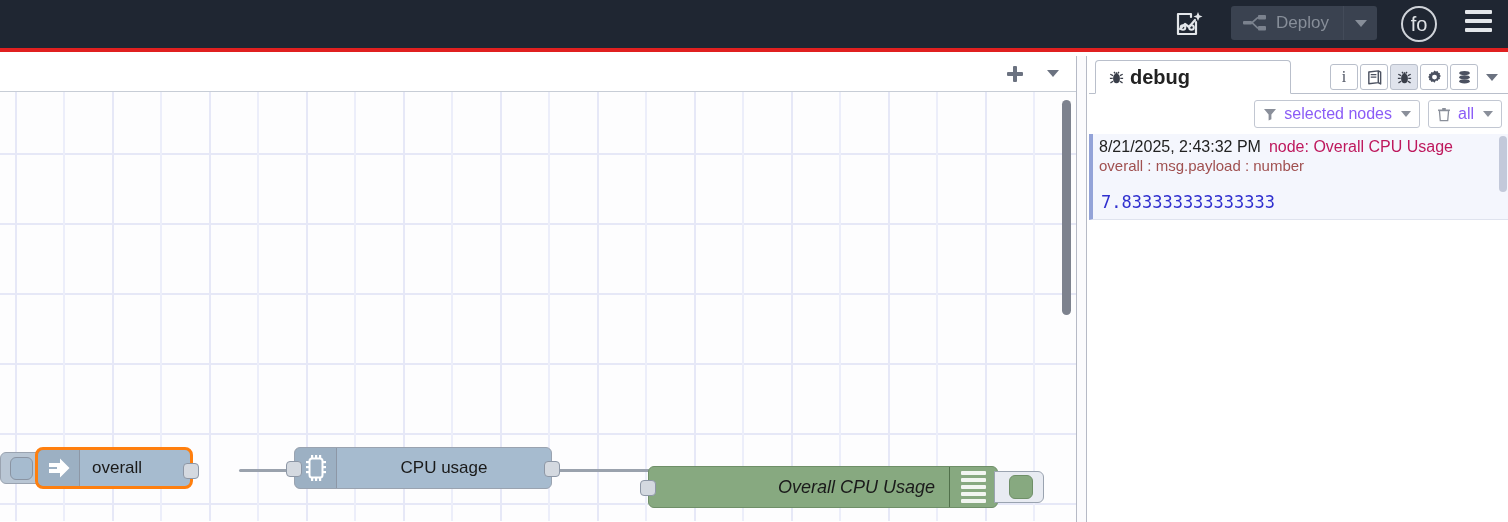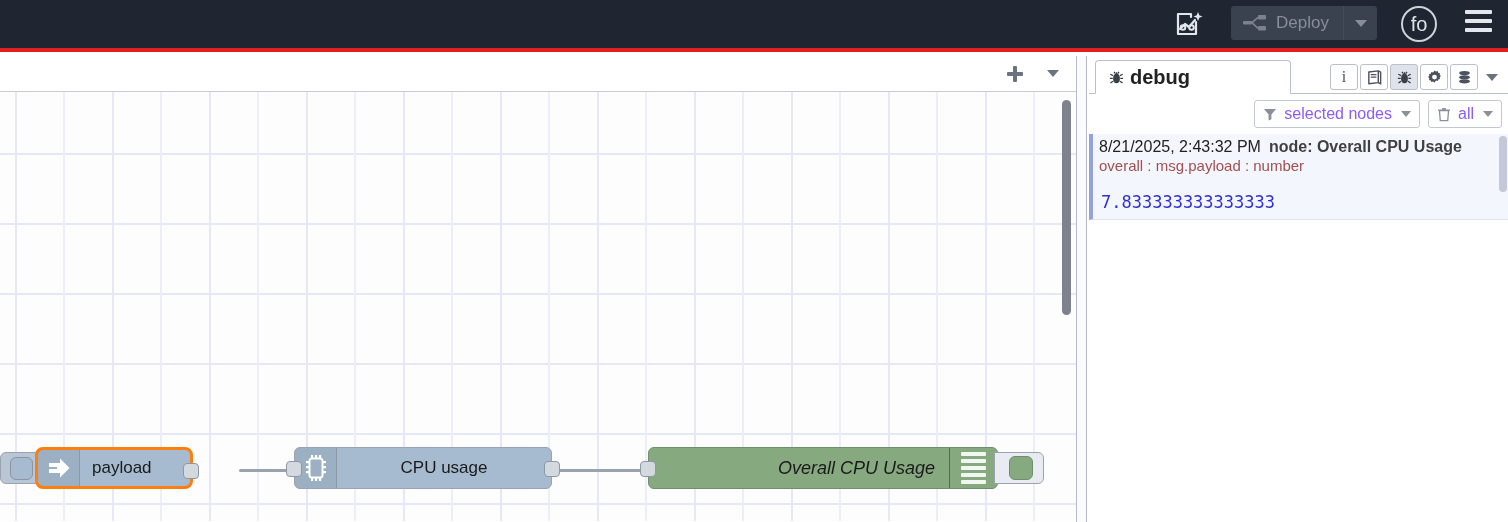--- a/index.html
+++ b/index.html
@@ -177,21 +177,21 @@
     background: #a6bbcf;
     border: 1px solid #8a94a3;
     border-radius: 6px;
   }
 
   
   #node-cpu { left: 294px; top: 355px; }
   #node-cpu .node-body { width: 258px; background: #a6bbcf; text-align: center; }
 
   
-  #node-debug { left: 648px; top: 355px; }
+  #node-debug { left: 648px; top: 374px; }
   #node-debug .node-body {
     width: 350px; background: #87a980;
     border-color: #6f8f68;
     justify-content: flex-end;
   }
   #debug-node-label {
     flex: 1; padding: 0 14px;
     font-size: 18px; font-style: italic;
     color: #1a1a1a; text-align: right;
     white-space: nowrap; overflow: hidden;
@@ -329,21 +329,21 @@
     overflow: hidden;
   }
   .debug-msg {
     position: relative;
     background: #f4f6fd;
     border-left: 4px solid #93a3d8;
     border-bottom: 1px solid #dfe3ee;
     padding: 4px 6px 7px 6px;
   }
   .dbg-line1 { font-size: 16px; color: #222; white-space: nowrap; }
-  .dbg-topic { color: #404040; font-weight: bold; margin-left: 8px; margin-top: 28px; }
+  .dbg-topic { color: #be185d; font-weight: normal; margin-left: 8px; margin-top: 28px; }
   .dbg-line2 { font-size: 15px; color: #a05050; margin-top: 1px; }
   .dbg-value {
     font-family: "DejaVu Sans Mono", monospace;
     font-size: 17px;
     color: #2f2fcf;
     margin-top: 18px; margin-left: 2px;
   }
   #debug-scrollbar {
     position: absolute; right: 1px; top: 2px;
     width: 8px; height: 56px;
@@ -421,21 +421,21 @@
       <div class="node" id="node-inject">
         <div id="inject-trigger-btn">
           <span class="knob"></span>
         </div>
         <div class="node-body sel">
           <div class="node-icon-cell">
             <svg width="26" height="24" viewBox="0 0 26 24">
               <path d="M3 7 h11 V2.5 L23.5 12 14 21.5 V17 H3 v-4 h8 v-2 H3 z" fill="#ffffff"></path>
             </svg>
           </div>
-          <div class="node-label">payload</div>
+          <div class="node-label">overall</div>
           <span class="port out"></span>
         </div>
       </div>
 
       <div class="node" id="node-cpu">
         <div class="node-body">
           <div class="node-icon-cell">
             <svg width="26" height="28" viewBox="0 0 26 28">
               <rect x="6.5" y="4.5" width="13" height="19" rx="2.5" fill="none" stroke="#ffffff" stroke-width="2"></rect>
               <g fill="#ffffff">

